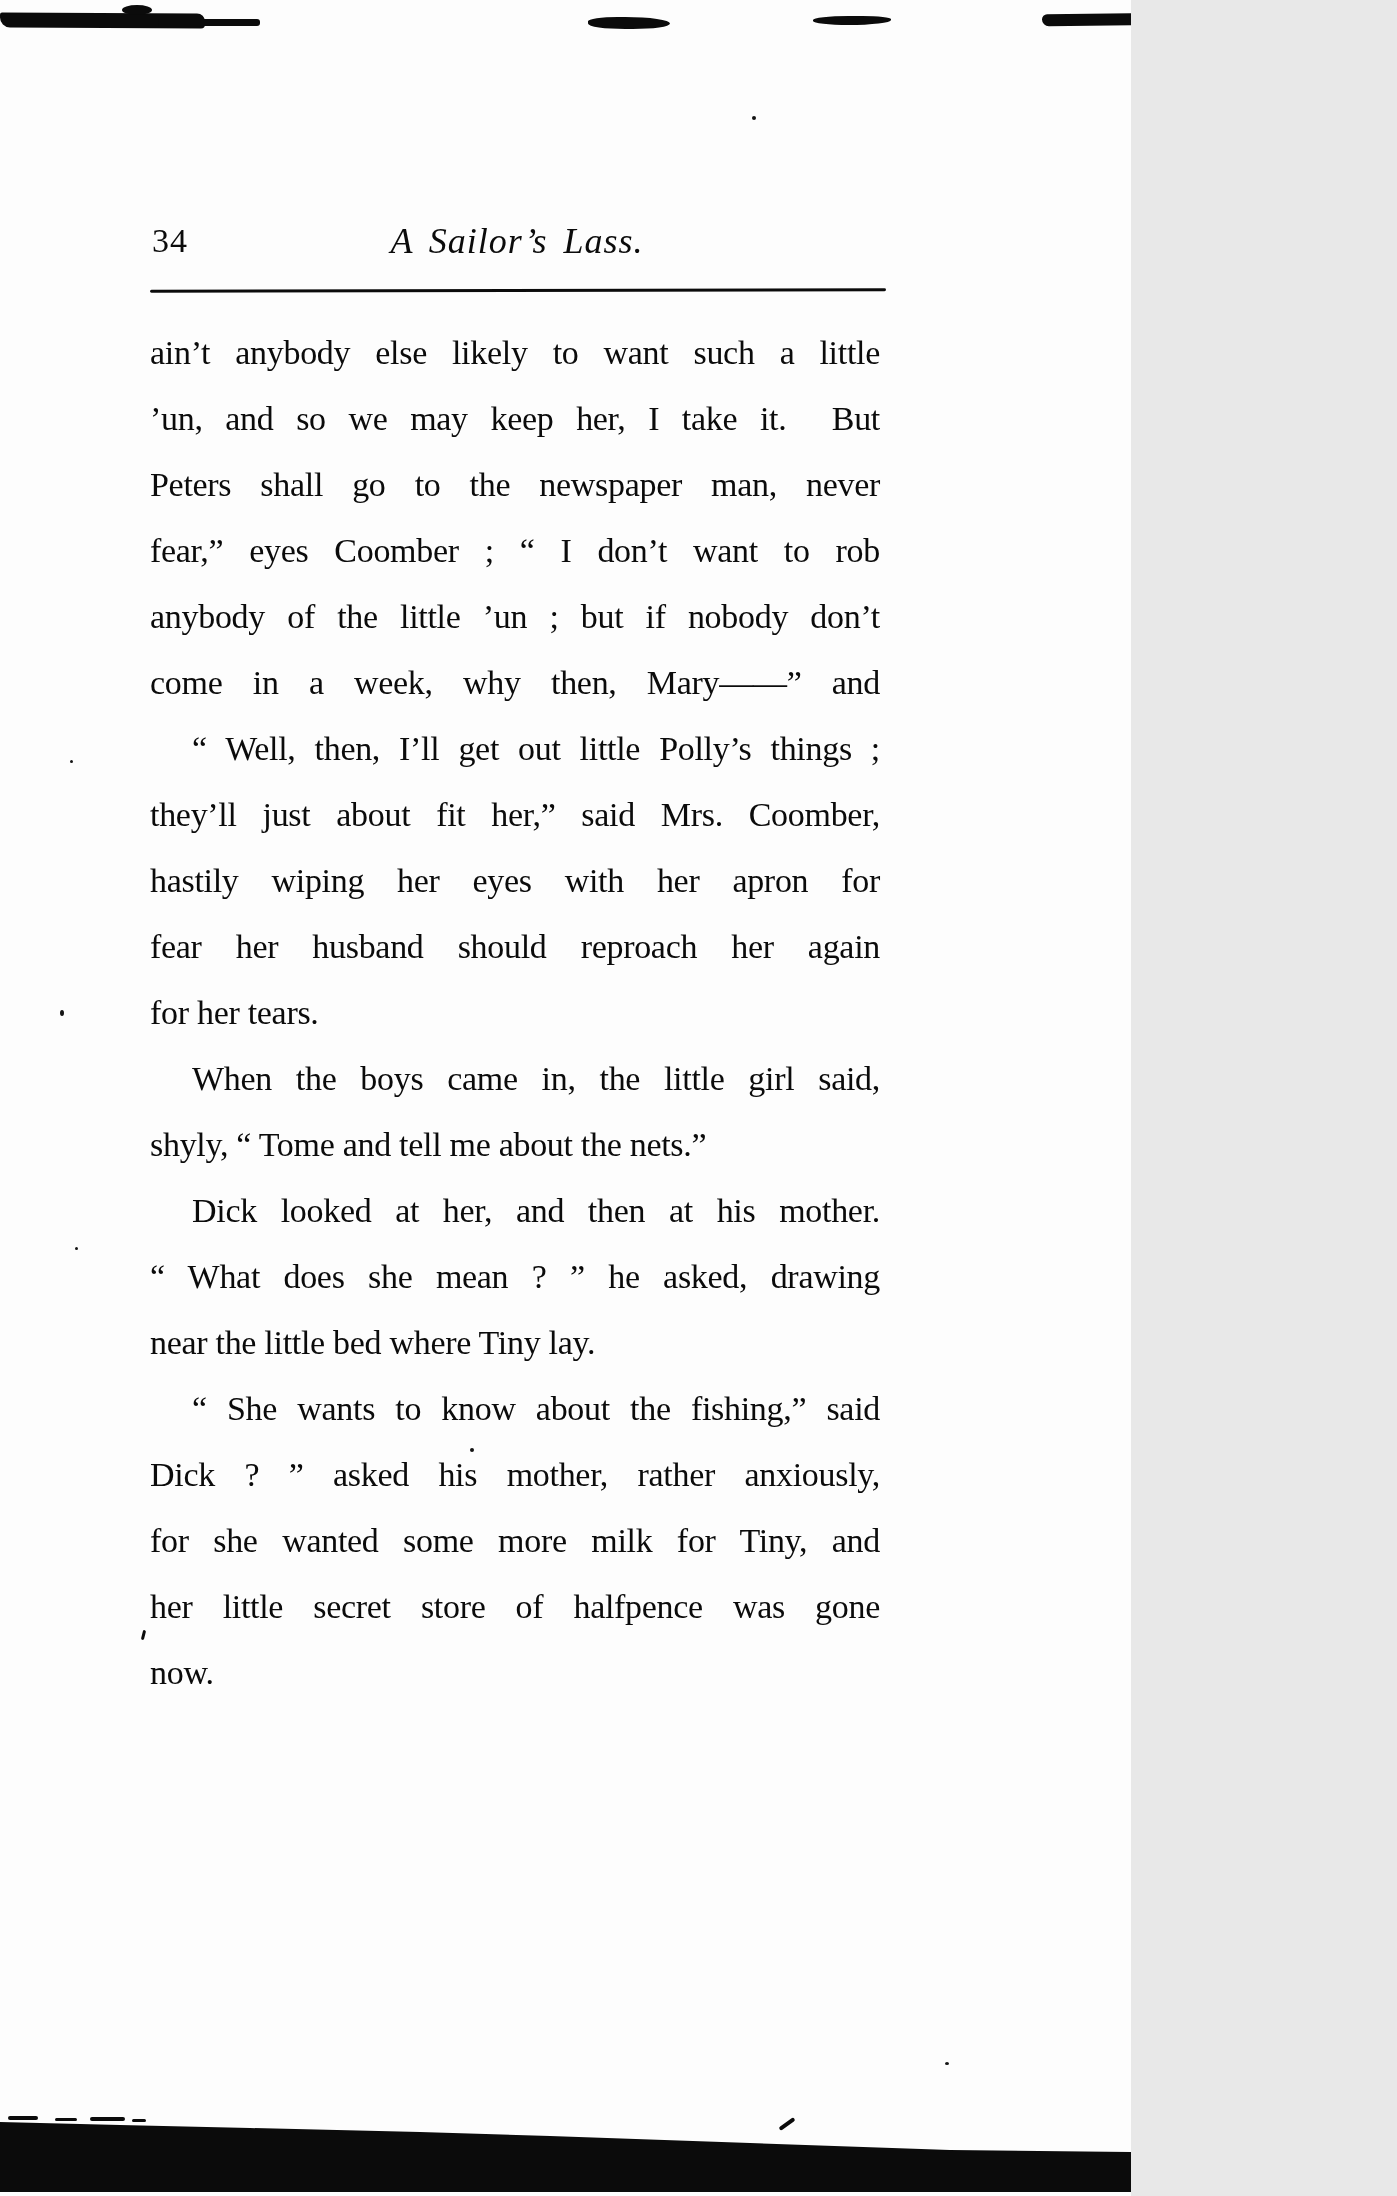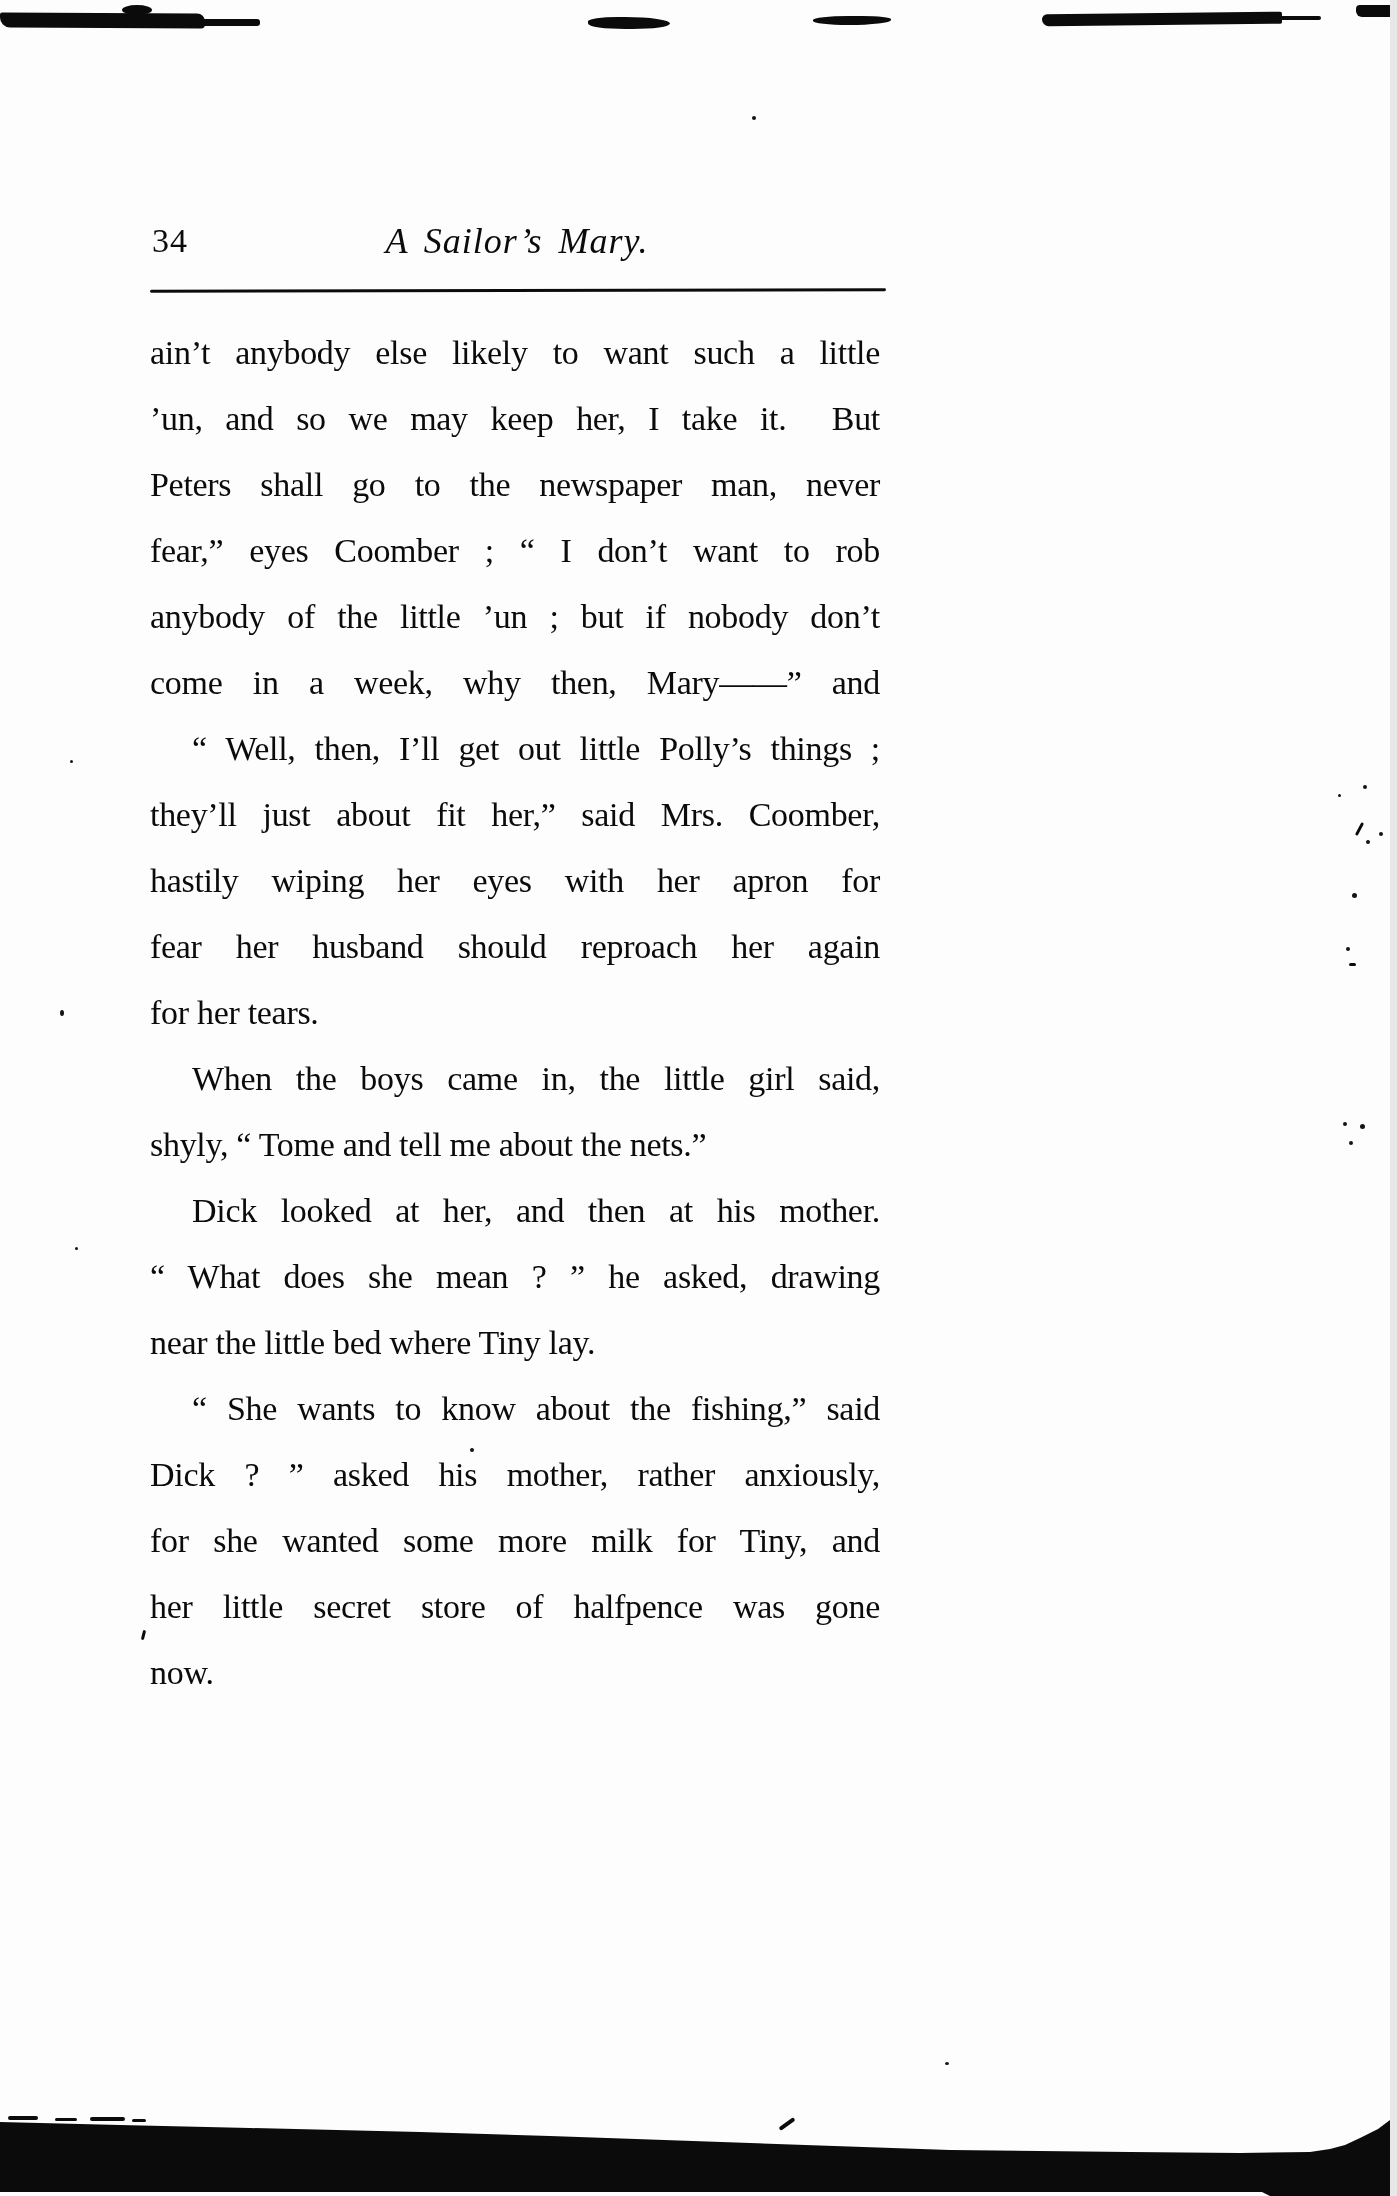--- a/index.html
+++ b/index.html
@@ -1,18 +1,18 @@
 <!DOCTYPE html>
 <html><head>
 <meta charset="utf-8">
 <style>
   html,body { margin:0; padding:0; background:#e8e8e8; }
   .page {
     position: relative;
-    width: 1390px;
+    width: 1131px;
     height: 2196px;
     background: #fdfdfd;
     overflow: hidden;
     font-family: "Liberation Serif", serif;
     color: #0b0b0b;
   }
   
   .header { position: absolute; left: 150px; top: 220px; width: 734px; height: 56px; }
   .pageno {
     position: absolute; left: 2px; top: 2px;
@@ -69,21 +69,21 @@
   <div class="smudge sm2"></div>
   <div class="smudge sm3"></div>
   <div class="smudge sm4"></div>
   <div class="smudge sm5"></div>
   <div class="smudge sm6"></div>
   <div class="smudge sm7"></div>
   <div class="smudge sm8"></div>
 
   <div class="header">
     <span class="pageno">34</span>
-    <span class="title">A Sailor’s Mary.</span>
+    <span class="title">A Sailor’s Lass.</span>
   </div>
   <div class="rule"></div>
 
   <div class="body">
       <div class="line">ain’t anybody else likely to want such a little</div>
       <div class="line">’un, and so we may keep her, I take it.  But</div>
       <div class="line">Peters shall go to the newspaper man, never</div>
       <div class="line">fear,” eyes Coomber ; “ I don’t want to rob</div>
       <div class="line">anybody of the little ’un ; but if nobody don’t</div>
       <div class="line">come in a week, why then, Mary——” and</div>

